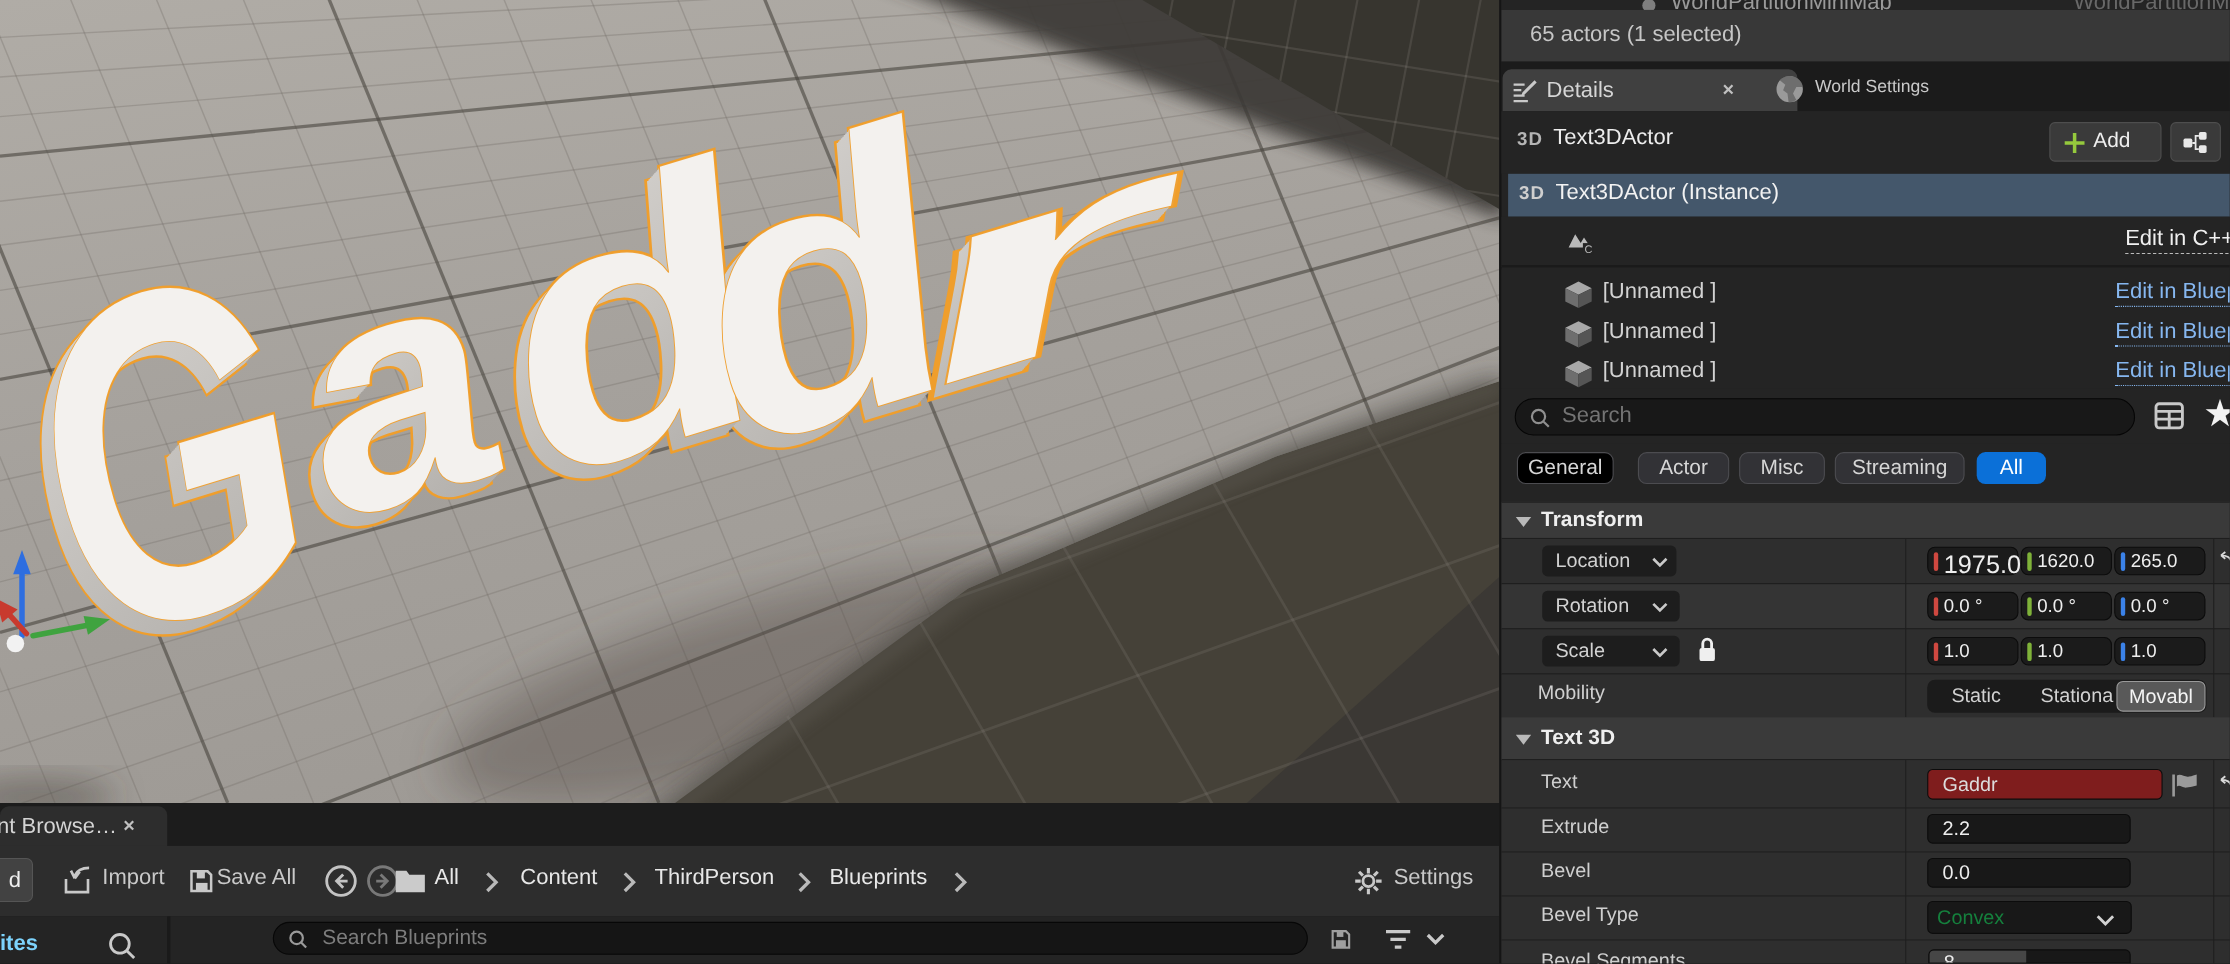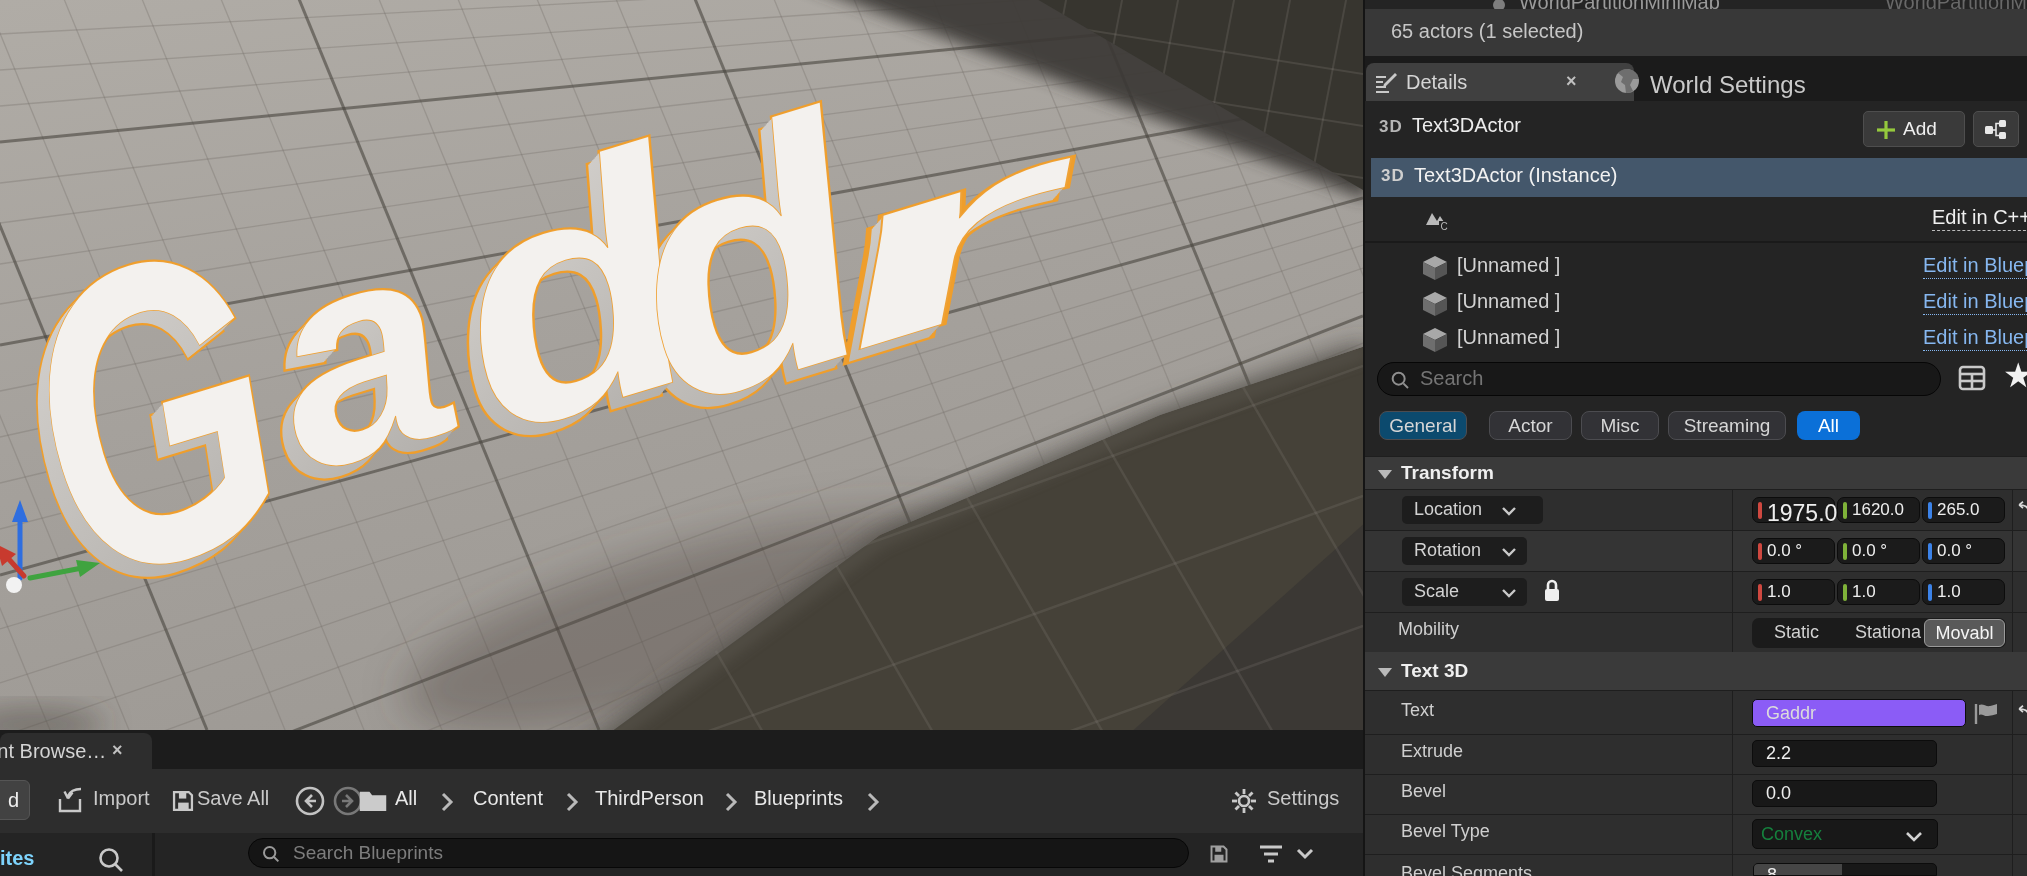--- a/index.html
+++ b/index.html
@@ -314,21 +314,21 @@
             </g>
         <path d="M21 2 L23 4 L12 15 L9 16 L10 13 Z" fill="#c9c9c9"></path>
       </svg>
       <div class="abs" style="left:40px;top:8px;color:#d6d6d6;font-size:20px">Details</div>
       <div class="abs" style="left:200px;top:8px;color:#c0c0c0;font-size:18px;font-weight:bold">×</div>
     </div>
     <svg class="abs" style="left:248px;top:11px" width="28" height="28" viewBox="0 0 28 28">
       <circle cx="14" cy="14" r="12" fill="#9a9a9a"></circle>
       <path d="M14 2 A12 12 0 0 0 5 6 L10 10 L8 15 L12 18 L13 26 A12 12 0 0 0 20 24 L17 18 L20 12 L26 12 A12 12 0 0 0 14 2 Z" fill="#4a4a4a" opacity="0.55"></path>
     </svg>
-    <div class="abs" style="left:285px;top:15px;color:#c9c9c9;font-size:24px">World Settings</div>
+    <div class="abs" style="left:285px;top:15px;color:#c9c9c9;font-size:16px">World Settings</div>
   </div>
 
   <div class="abs" style="left:0;top:101px;width:664px;height:57px;background:#242424">
     <div class="abs" style="left:14px;top:16px;color:#b5b5b5;font-size:17px;font-weight:bold;letter-spacing:1px">3D</div>
     <div class="abs" style="left:47px;top:13px;color:#ededed;font-size:20px">Text3DActor</div>
     <div class="abs" style="left:498px;top:10px;width:102px;height:36px;background:#3a3a3a;border:1px solid #4e4e4e;border-radius:5px">
       <svg class="abs" style="left:12px;top:8px" width="20" height="20" viewBox="0 0 20 20">
             <line x1="10" y1="1" x2="10" y2="19" stroke="#95c93d" stroke-width="3.2"></line>
             <line x1="1" y1="10" x2="19" y2="10" stroke="#95c93d" stroke-width="3.2"></line>
           </svg>
@@ -394,21 +394,21 @@
     <svg class="abs" style="left:593px;top:11px" width="28" height="28" viewBox="0 0 28 28">
       <rect x="2" y="3" width="24" height="22" rx="3" fill="none" stroke="#c9c9c9" stroke-width="2.6"></rect>
       <line x1="2" y1="10" x2="26" y2="10" stroke="#c9c9c9" stroke-width="2.6"></line>
       <line x1="2" y1="17" x2="26" y2="17" stroke="#c9c9c9" stroke-width="2.6"></line>
       <line x1="14" y1="10" x2="14" y2="25" stroke="#c9c9c9" stroke-width="2.6"></line>
     </svg>
     <div class="abs" style="left:638px;top:2px;color:#f2f2f2;font-size:34px">★</div>
   </div>
 
   <div class="abs" style="left:0;top:403px;width:664px;height:53px;background:#242424">
-    <div class="abs" style="left:14px;top:8px;width:88px;height:29px;background:#0c4a6e;border:1px solid #4c4c50;border-radius:8px;color:#d6d6d6;font-size:19px;text-align:center;line-height:27px">General</div>
+    <div class="abs" style="left:14px;top:8px;width:88px;height:29px;background:#000000;border:1px solid #4c4c50;border-radius:8px;color:#d6d6d6;font-size:19px;text-align:center;line-height:27px">General</div>
     <div class="abs" style="left:124px;top:8px;width:83px;height:29px;background:#323236;border:1px solid #4c4c50;border-radius:8px;color:#d6d6d6;font-size:19px;text-align:center;line-height:27px">Actor</div>
     <div class="abs" style="left:216px;top:8px;width:78px;height:29px;background:#323236;border:1px solid #4c4c50;border-radius:8px;color:#d6d6d6;font-size:19px;text-align:center;line-height:27px">Misc</div>
     <div class="abs" style="left:303px;top:8px;width:118px;height:29px;background:#323236;border:1px solid #4c4c50;border-radius:8px;color:#d6d6d6;font-size:19px;text-align:center;line-height:27px">Streaming</div>
     <div class="abs" style="left:432px;top:8px;width:63px;height:29px;background:#0b70d8;border-radius:8px;color:#fff;font-size:19px;text-align:center;line-height:29px">All</div>
   </div>
 
   <div class="abs" style="left:0;top:456px;width:664px;height:34px;background:#3a3a3a;border-top:1px solid #1e1e1e;border-bottom:1px solid #1e1e1e">
     <svg class="abs" style="left:12px;top:12px" width="16" height="11" viewBox="0 0 16 11">
           <path d="M1 1 L15 1 L8 10 Z" fill="#b9b9b9"></path>
         </svg>
@@ -419,21 +419,21 @@
     <div class="abs" style="left:0;top:0;width:664px;height:41px;background:#2e2e2e"></div>
     <div class="abs" style="left:0;top:41px;width:664px;height:41px;background:#343434"></div>
     <div class="abs" style="left:0;top:82px;width:664px;height:41px;background:#2e2e2e"></div>
     <div class="abs" style="left:0;top:123px;width:664px;height:39px;background:#2e2e2e"></div>
     <div class="abs" style="left:0;top:40px;width:664px;height:1px;background:#1e1e1e"></div>
     <div class="abs" style="left:0;top:81px;width:664px;height:1px;background:#1e1e1e"></div>
     <div class="abs" style="left:0;top:122px;width:664px;height:1px;background:#1e1e1e"></div>
     <div class="abs" style="left:367px;top:0;width:1px;height:162px;background:#1e1e1e"></div>
     <div class="abs" style="left:647px;top:0;width:1px;height:162px;background:#1e1e1e"></div>
 
-    <div class="abs" style="left:37px;top:6px;width:141px;height:28px;background:#1d1d1d;border-radius:5px">
+    <div class="abs" style="left:37px;top:6px;width:122px;height:28px;background:#1d1d1d;border-radius:5px">
       <div class="abs" style="left:12px;top:3px;color:#d2d2d2;font-size:18px">Location</div>
       <svg class="abs" style="left:99px;top:10px" width="16" height="10" viewBox="0 0 16 10">
             <path d="M2 2 L8 8 L14 2" stroke="#c9c9c9" stroke-width="2.4" fill="none"></path>
           </svg>
     </div>
 
     <div class="abs" style="left:37px;top:47px;width:125px;height:28px;background:#1d1d1d;border-radius:5px">
       <div class="abs" style="left:12px;top:3px;color:#d2d2d2;font-size:18px">Rotation</div>
       <svg class="abs" style="left:99px;top:10px" width="16" height="10" viewBox="0 0 16 10">
             <path d="M2 2 L8 8 L14 2" stroke="#c9c9c9" stroke-width="2.4" fill="none"></path>
@@ -510,21 +510,21 @@
   <div class="abs" style="left:0;top:691px;width:664px;height:185px">
     <div class="abs" style="left:0;top:0;width:664px;height:185px;background:#2e2e2e"></div>
     <div class="abs" style="left:0;top:43px;width:664px;height:1px;background:#1e1e1e"></div>
     <div class="abs" style="left:0;top:83px;width:664px;height:1px;background:#1e1e1e"></div>
     <div class="abs" style="left:0;top:123px;width:664px;height:1px;background:#1e1e1e"></div>
     <div class="abs" style="left:0;top:163px;width:664px;height:1px;background:#1e1e1e"></div>
     <div class="abs" style="left:367px;top:0;width:1px;height:185px;background:#1e1e1e"></div>
     <div class="abs" style="left:647px;top:0;width:1px;height:185px;background:#1e1e1e"></div>
 
     <div class="abs" style="left:36px;top:9px;color:#cfcfcf;font-size:18px">Text</div>
-    <div class="abs" style="left:387px;top:8px;width:214px;height:28px;background:#8b5cf6;border:1px solid #0c0c0c;border-radius:5px">
+    <div class="abs" style="left:387px;top:8px;width:214px;height:28px;background:#7f1d1d;border:1px solid #0c0c0c;border-radius:5px">
       <div class="abs" style="left:13px;top:3px;color:#dcdcdc;font-size:18px">Gaddr</div>
     </div>
     <svg class="abs" style="left:609px;top:12px" width="24" height="22" viewBox="0 0 24 22">
       <line x1="2" y1="1" x2="2" y2="21" stroke="#9a9a9a" stroke-width="2.4"></line>
       <path d="M5 2 C9 0 12 4 16 3 C19 2.4 21 1.6 23 1 L23 11 C20 12 17 12.6 14 13 C10 13.6 8 10 5 12 Z" fill="#9a9a9a"></path>
     </svg>
     <svg class="abs" style="left:651px;top:13px" width="14" height="16" viewBox="0 0 18 16">
           <path d="M16 13 C16 6 10 4 4 4 M4 4 L9 0 M4 4 L9 8" stroke="#d9d9d9" stroke-width="2.2" fill="none"></path>
         </svg>
 

